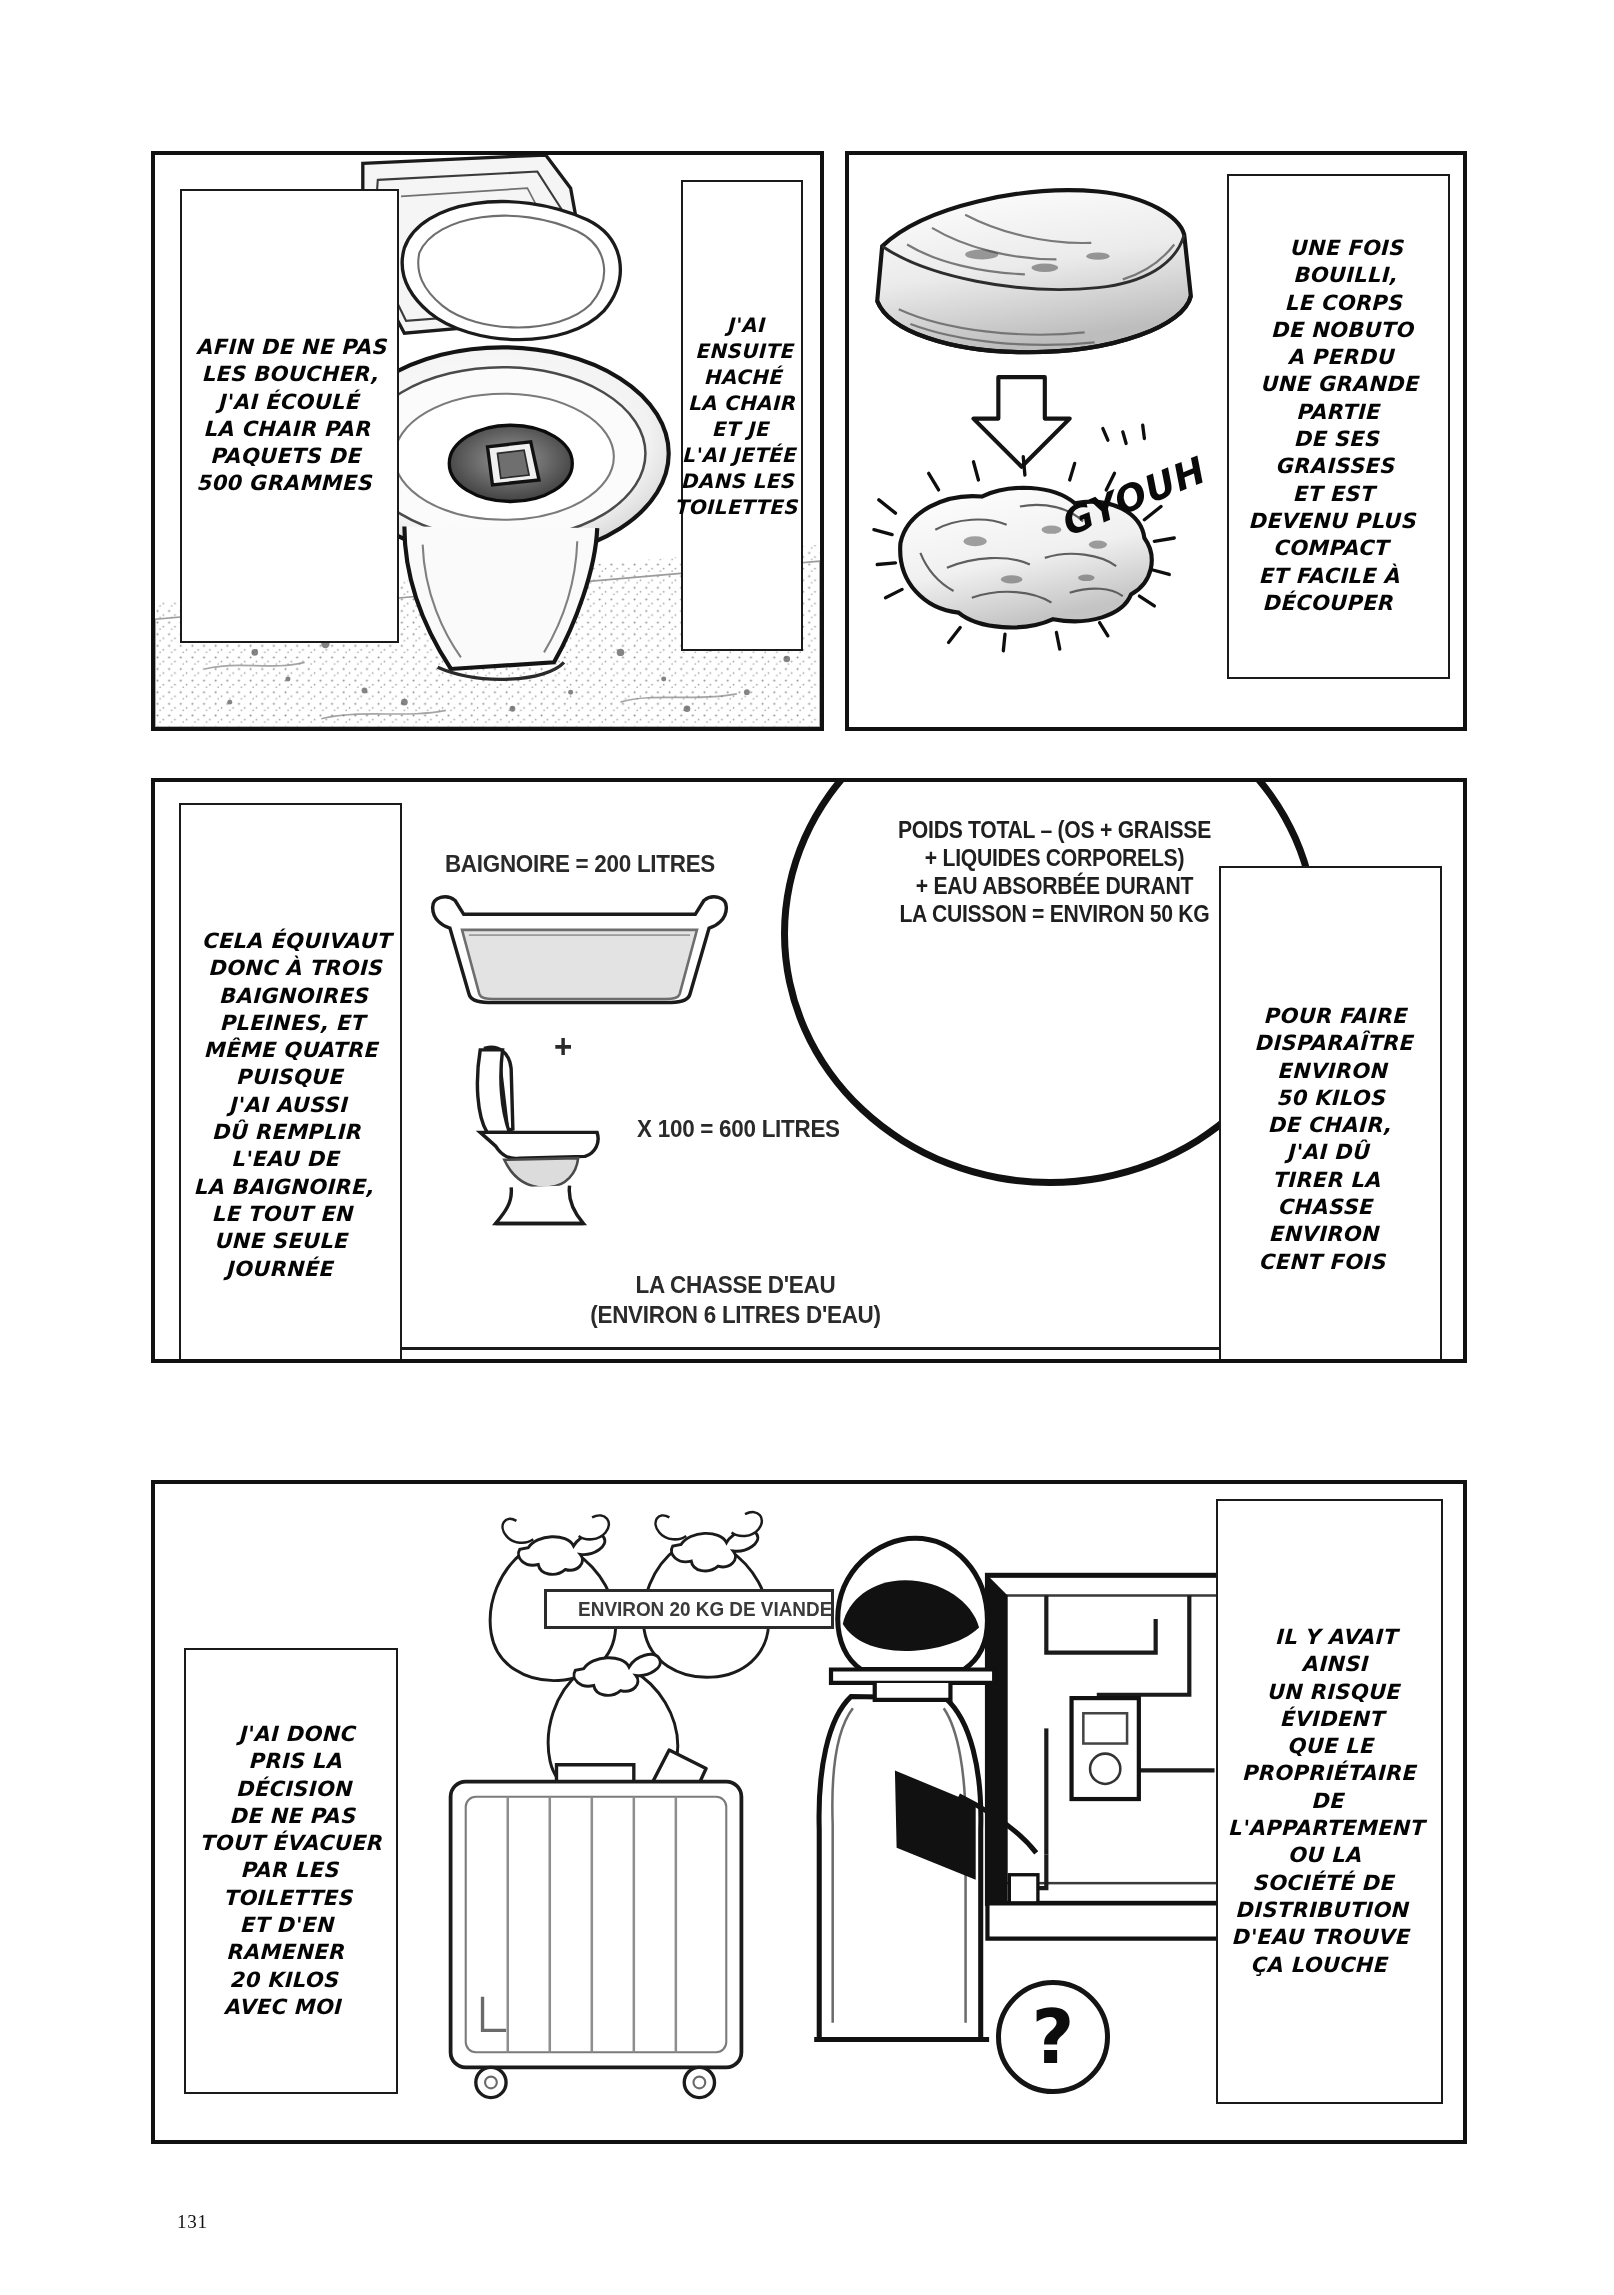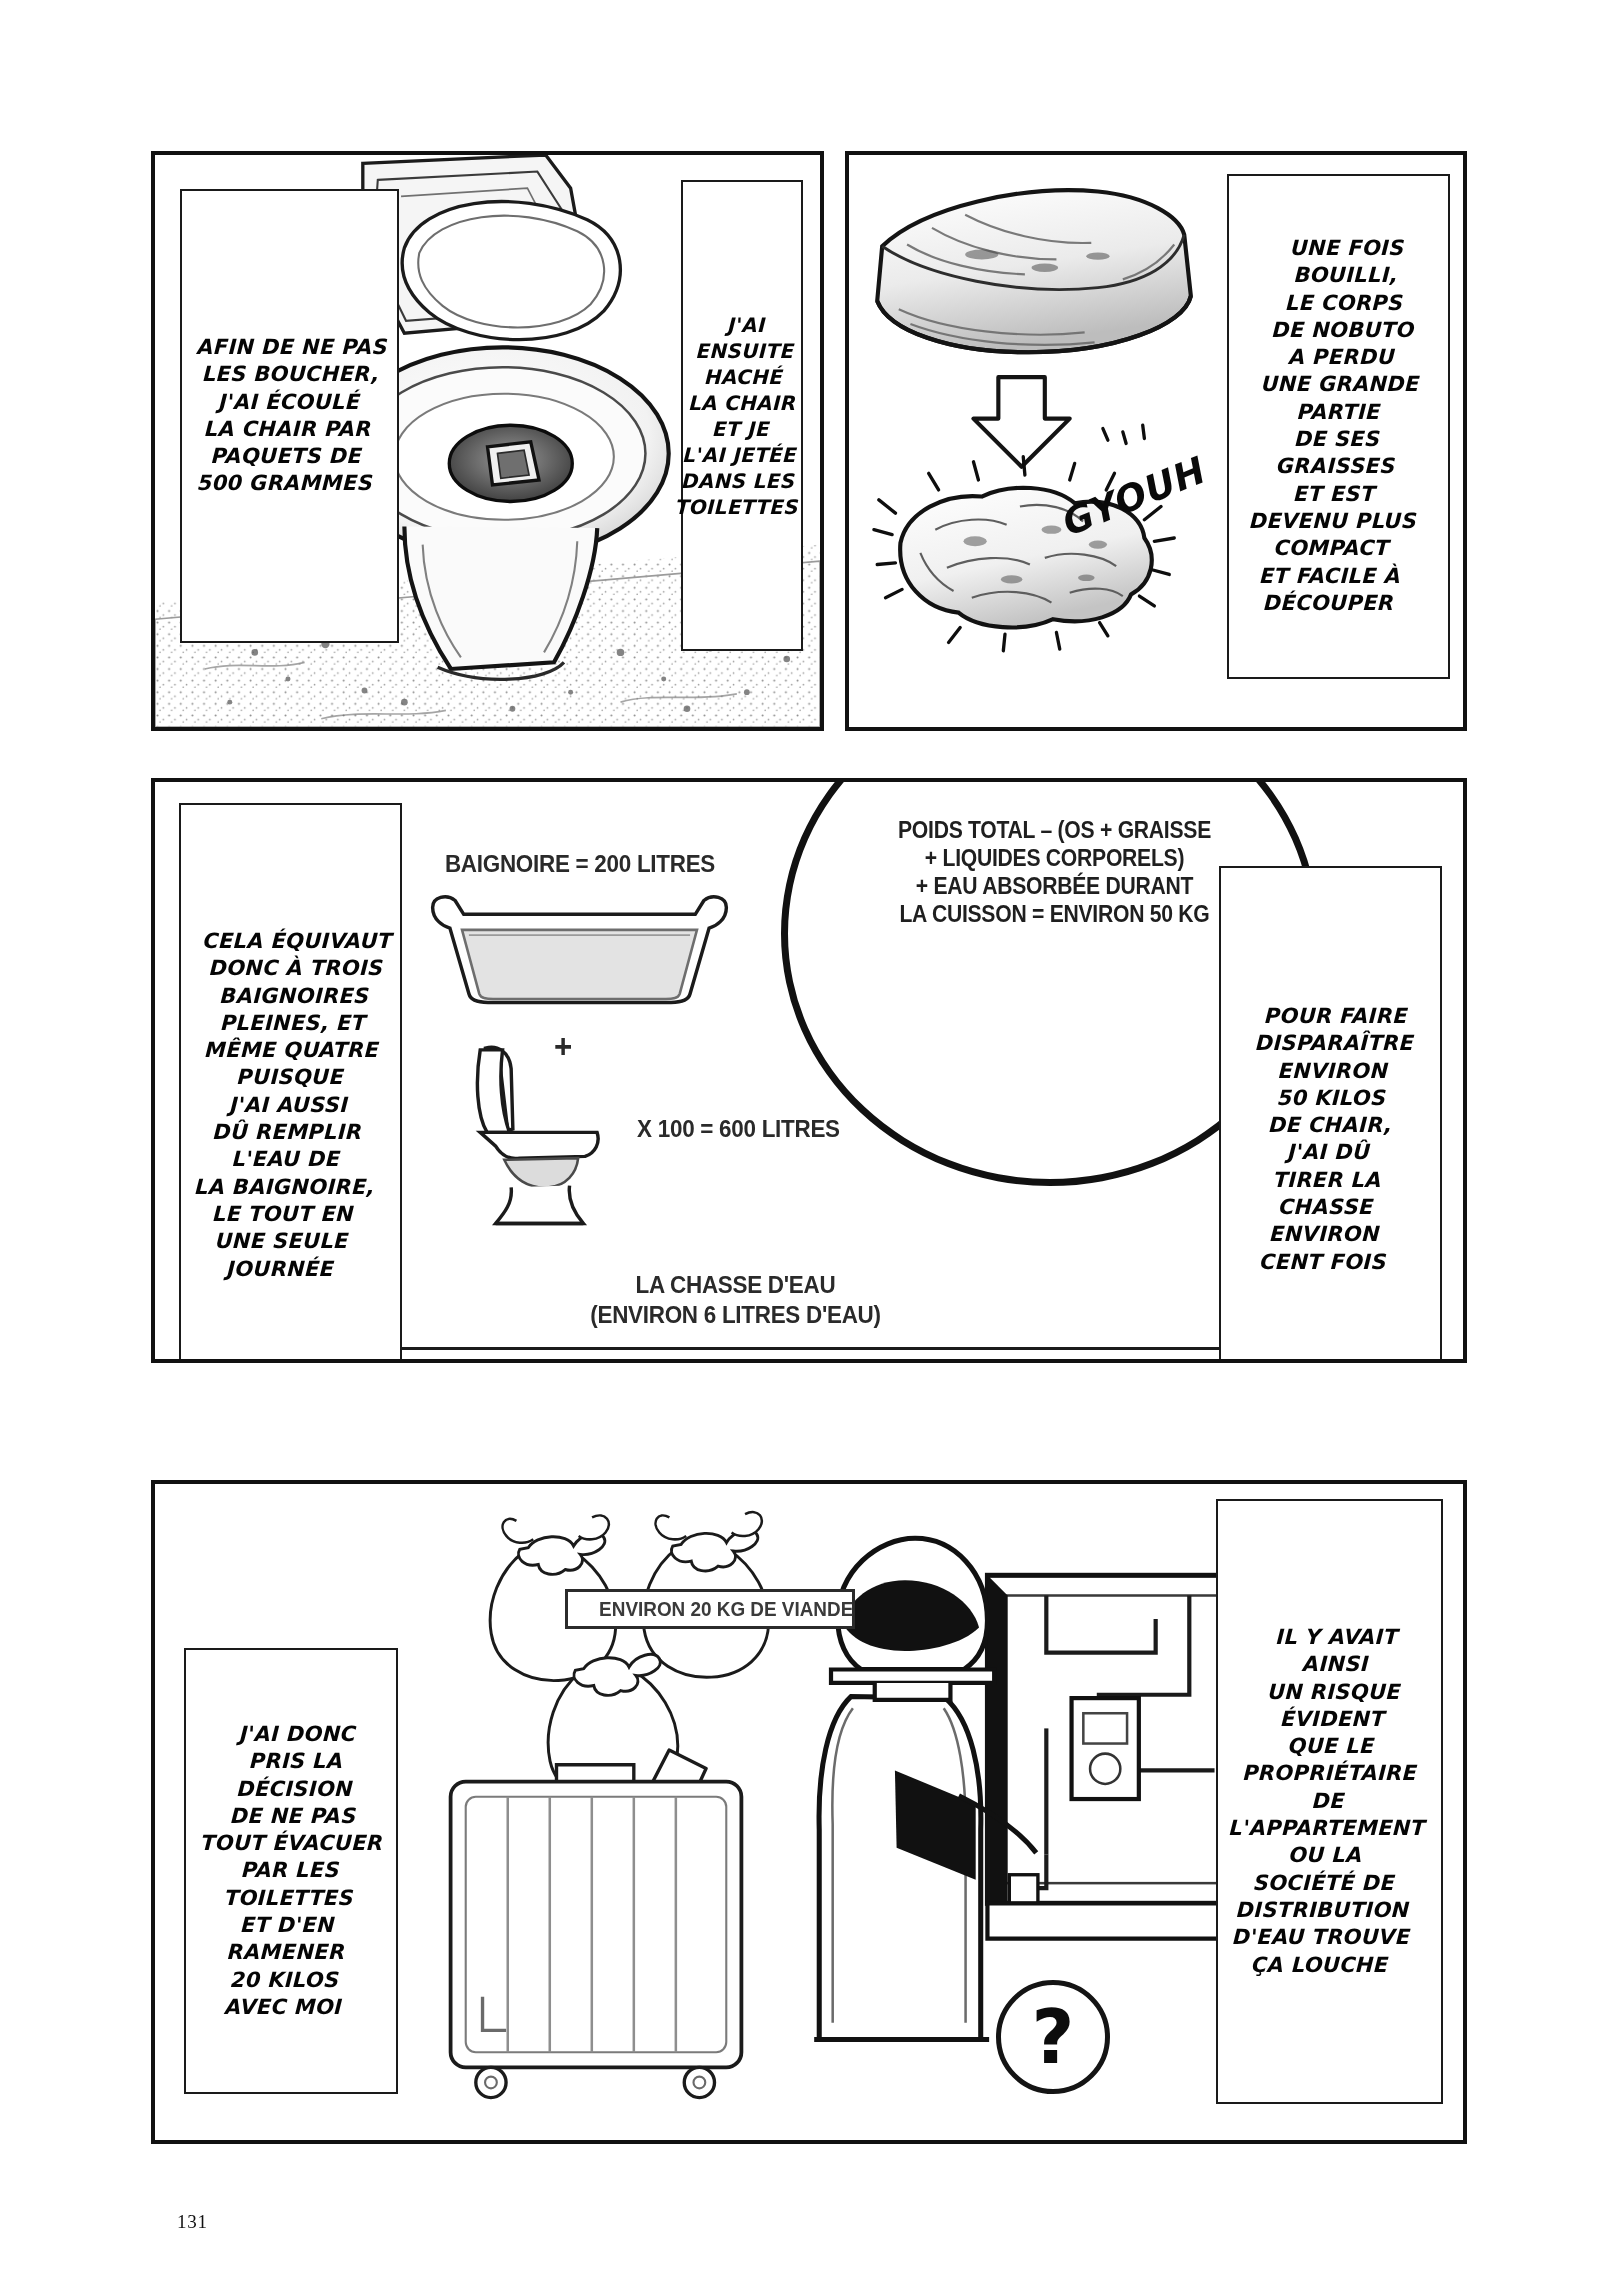--- a/index.html
+++ b/index.html
@@ -490,21 +490,21 @@
       <path d="M242,30 C228,22 220,36 230,48 C238,58 254,58 262,52" fill="#ffffff" stroke="#1b1b1b" stroke-width="3"></path>
       <path d="M332,26 C348,18 358,32 348,44 C340,54 324,54 316,48" fill="#ffffff" stroke="#1b1b1b" stroke-width="3"></path>
 
       <path d="M136,214 C106,238 92,282 100,320 C108,356 146,374 186,370
                C226,366 252,340 252,302 C252,266 230,230 198,212 Z" fill="#ffffff" stroke="#1b1b1b" stroke-width="3.5"></path>
       <path d="M140,210 C150,194 186,192 194,208 C202,194 224,188 230,198
                C236,208 218,220 202,218 C210,228 198,240 184,236
                C172,246 154,242 152,230 C136,234 124,222 130,212 Z" fill="#ffffff" stroke="#1b1b1b" stroke-width="3.5"></path>
     </svg>
 
-    <div class="boxlabel" style="left:410px; top:105px; width:290px; height:40px;padding-left:32px;">
+    <div class="boxlabel" style="left:389px; top:105px; width:290px; height:40px;padding-left:32px;">
       <span>ENVIRON 20 KG DE VIANDE</span>
     </div>
 
     <svg class="art" viewBox="0 0 170 230" style="left:420px; top:261px; width:143px; height:193px;">
       <path d="M112,6 L156,28 L86,180 L132,198 L24,224 L4,112 L48,130 Z" fill="#ffffff" stroke="#1b1b1b" stroke-width="4" stroke-linejoin="round"></path>
     </svg>
 
     <svg class="art" viewBox="0 0 390 420" style="left:277px; top:269px; width:328px; height:353px;">
 
       <path d="M148,14 L240,14 L240,36 L148,36 Z" fill="#ffffff" stroke="#1b1b1b" stroke-width="4"></path>

